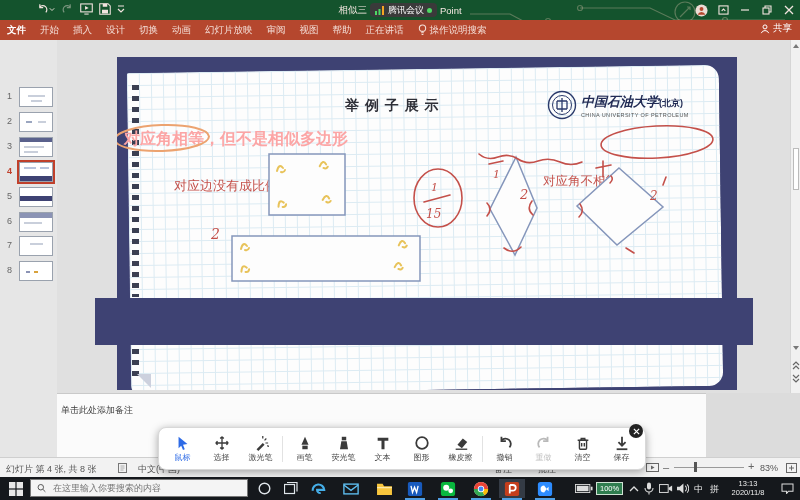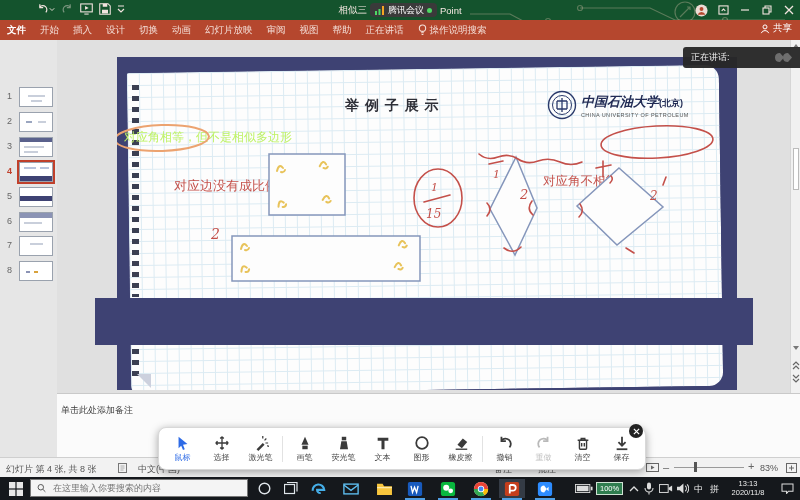--- a/index.html
+++ b/index.html
@@ -36,40 +36,40 @@
   
   .workspace{left:57px;top:40px;width:733px;height:353px;background:#e0e0e0;overflow:hidden}
   .slide{position:absolute;left:60px;top:17px;width:620px;height:333px;background:#3e4273;overflow:hidden}
   .paper{position:absolute;left:12px;top:12px;width:592px;height:321px;background:#fdfdfd;
     border-radius:2px 14px 14px 8px;transform:rotate(-0.8deg);
     background-image:linear-gradient(#dcebf3 1px,transparent 1px),linear-gradient(90deg,#dcebf3 1px,transparent 1px);
     background-size:12px 12px}
   .binding{position:absolute;left:15px;width:7px;background:repeating-linear-gradient(180deg,#3b3f52 0 5px,transparent 5px 11px)}
   .band{position:absolute;left:38px;top:258px;width:658px;height:47px;background:#3e4273;z-index:5}
   .s-title{position:absolute;left:228px;top:40px;font-size:14px;font-weight:bold;color:#2f3038;letter-spacing:1px}
-  .s-head{position:absolute;font-size:12px;font-weight:normal;color:#bef264;white-space:nowrap}
+  .s-head{position:absolute;font-size:16px;font-weight:bold;color:#fca5a5;white-space:nowrap}
   .s-red{position:absolute;font-family:"DejaVu Serif",serif;color:#c4504a;white-space:nowrap}
   .logo{position:absolute;left:430px;top:33px;display:flex;align-items:center;gap:4px}
   .logo-cn{font-family:Liberation Sans, sans-serif;font-weight:bold;font-style:italic;font-size:13px;color:#222c55;white-space:nowrap}
   .logo-cn small{font-size:9px;font-style:normal}
   .logo-en{font-size:5.5px;letter-spacing:.4px;color:#555;margin-top:1px;white-space:nowrap}
   .ink{position:absolute;left:0;top:0;pointer-events:none}
   .curl{position:absolute;left:20px;top:317px;width:0;height:0;border-left:14px solid transparent;border-top:14px solid #cdd1de}
 
   
   .vscroll{left:790px;top:40px;width:10px;height:353px;background:#f1f1f1;border-left:1px solid #d6d6d6;box-sizing:border-box}
   .sb-arrow{position:absolute;left:2px;width:0;height:0;border-left:3px solid transparent;border-right:3px solid transparent}
   .sb-thumb{position:absolute;left:1.5px;top:108px;width:6px;height:42px;background:#fff;border:1px solid #bbb;box-sizing:border-box}
 
   
   .speakbar{left:683px;top:47px;width:117px;height:21px;background:rgba(40,40,40,.96);z-index:40;
     display:flex;align-items:center;color:#eee;font-size:9px;padding-left:8px;box-sizing:border-box;border-radius:3px 0 0 3px}
 
   
-  .notes{left:57px;top:393px;width:743px;height:64px;background:#fbfbfb;border-top:1px solid #c9c9c9}
+  .notes{left:57px;top:393px;width:649px;height:64px;background:#fbfbfb;border-top:1px solid #c9c9c9}
   .notes span{position:absolute;left:4px;top:10px;font-size:9px;color:#3c3c3c}
   .statusbar{left:0;top:457px;width:800px;height:20px;background:#f2f2f2;border-top:1px solid #cfcfcf;
     font-size:9px;color:#555;z-index:10}
   .statusbar .it{position:absolute;top:5px}
   .sliderline{position:absolute;top:9px;height:1px;background:#9a9a9a}
   .sliderthumb{position:absolute;top:4px;width:3px;height:10px;background:#555}
 
   
   .anno{left:158px;top:427px;width:488px;height:43px;background:#fff;border:1px solid #d8d8d8;border-radius:8px;
     box-shadow:0 2px 8px rgba(0,0,0,.35);z-index:50;display:flex;align-items:center;padding:2px 4px;box-sizing:border-box}
@@ -342,27 +342,20 @@
     <div class="sb-thumb"></div>
     <span class="sb-arrow" style="top:306px;border-top:4px solid #777"></span>
     <svg class="abs" style="left:1px;top:320px" width="8" height="10" viewBox="0 0 8 10">
       <path d="M1 5 l3 -3 3 3 M1 9 l3 -3 3 3" fill="none" stroke="#666" stroke-width="1.2"></path>
     </svg>
     <svg class="abs" style="left:1px;top:334px" width="8" height="10" viewBox="0 0 8 10">
       <path d="M1 1 l3 3 3 -3 M1 5 l3 3 3 -3" fill="none" stroke="#666" stroke-width="1.2"></path>
     </svg>
   </div>
 
-  <div class="abs speakbar">
-    <span>正在讲话:</span>
-    <svg class="abs" style="right:6px;top:5px;opacity:.3" width="20" height="11" viewBox="0 0 20 11">
-      <path d="M1 5.5 Q1 1 6 1 L10 5.5 L6 10 Q1 10 1 5.5 Z" fill="#fff"></path>
-      <path d="M9 5.5 Q9 1 14 1 L18 5.5 L14 10 Q9 10 9 5.5 Z" fill="#fff"></path>
-    </svg>
-  </div>
 
   <div class="abs notes">
     <span>单击此处添加备注</span>
   </div>
 
   <div class="abs statusbar">
     <span class="it" style="left:6px">幻灯片 第 4 张, 共 8 张</span>
     <svg class="it" style="left:118px;top:5px" width="11" height="10" viewBox="0 0 11 10">
       <rect x="0.5" y="0.5" width="8" height="9" fill="none" stroke="#777" stroke-width="1"></rect>
         <path d="M2.5 3 h4 M2.5 5 h4 M2.5 7 h3" stroke="#999" stroke-width="0.8"></path>

